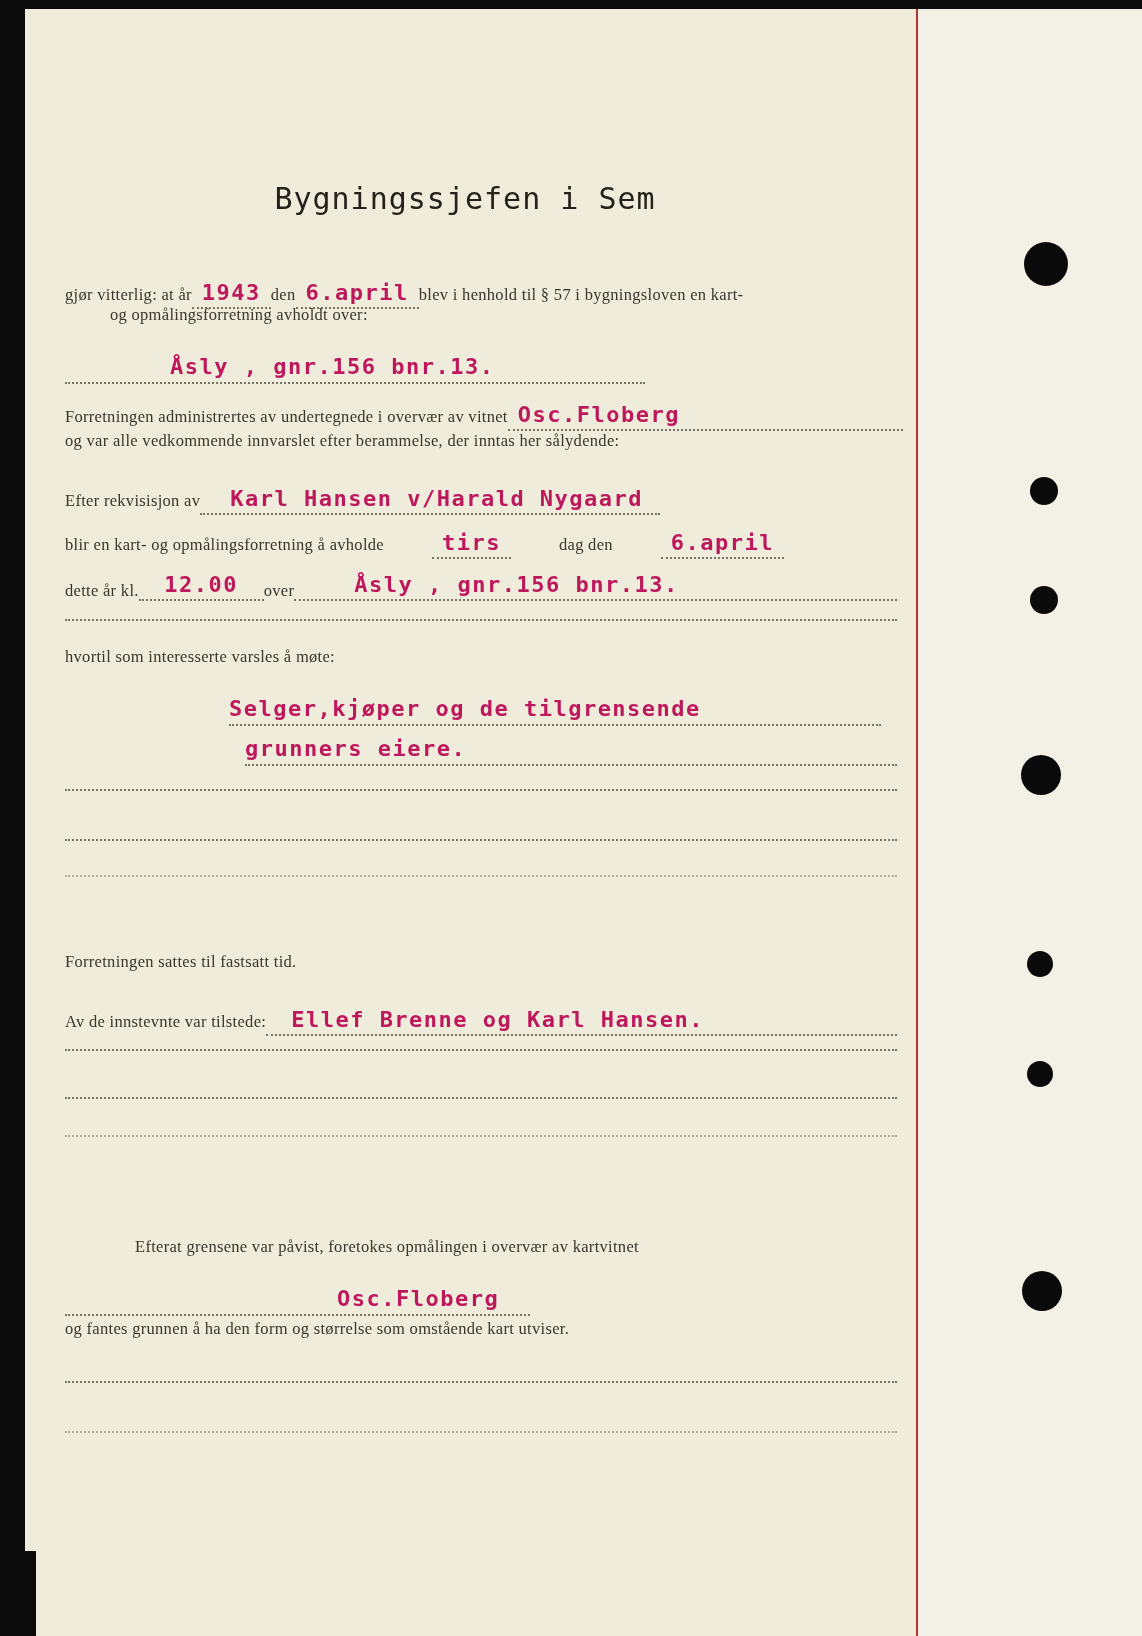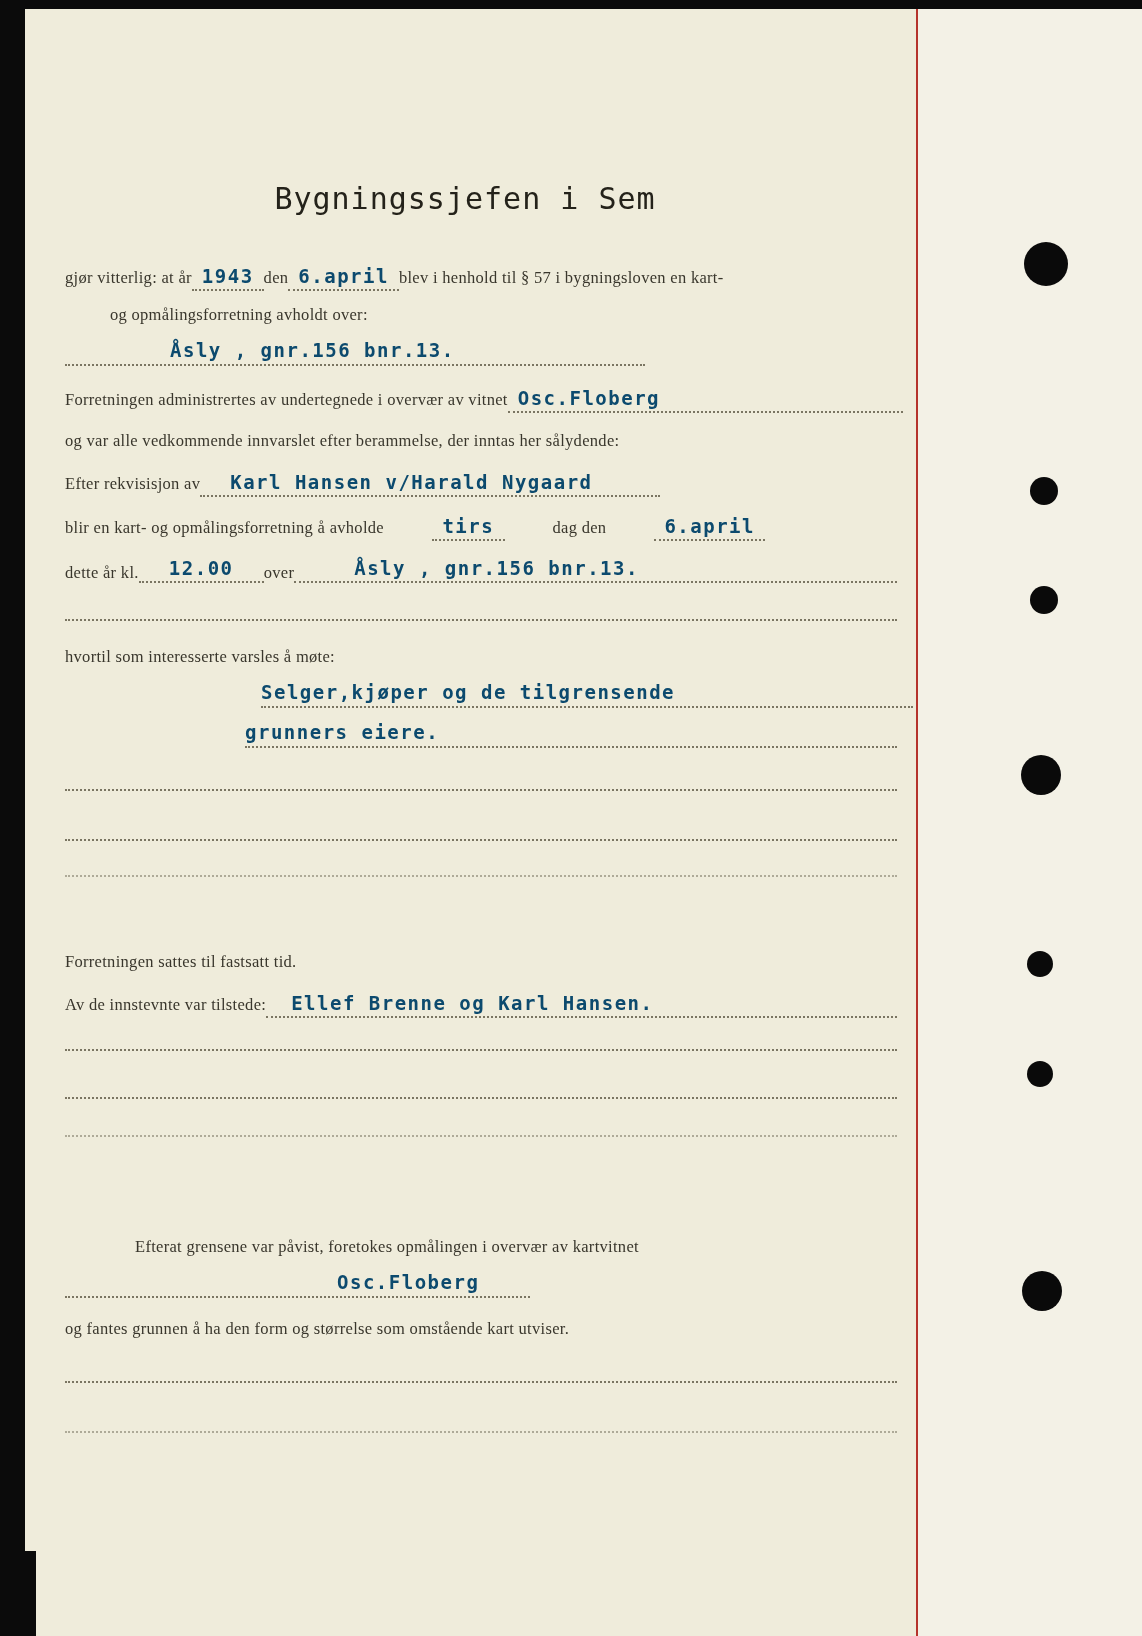--- a/index.html
+++ b/index.html
@@ -11,22 +11,22 @@
   .corner-smudge{position:absolute;left:0;bottom:0;width:11px;height:85px;background:#0b0b0b;}
 
   .hole{position:absolute;background:#0a0a0a;border-radius:50%;}
 
   .title{position:absolute;left:0;top:172px;width:880px;text-align:center;
          font-family:"DejaVu Sans Mono", monospace;font-weight:normal;font-size:30px;
          letter-spacing:1px;color:#24221a;}
 
   .fl{position:absolute;display:flex;align-items:baseline;white-space:nowrap;}
   .p{font-size:16.5px;color:#39362c;letter-spacing:.3px;}
-  .t{font-family:"DejaVu Sans Mono", monospace;font-weight:bold;font-size:19px;
-     color:#0c4a6e;letter-spacing:1.5px;}
+  .t{font-family:"DejaVu Sans Mono", monospace;font-weight:bold;font-size:22px;
+     color:#be185d;letter-spacing:1.5px;margin-top:15px;}
   .uv{display:inline-block;border-bottom:2px dotted #7a7562;padding:0 10px 2px 10px;}
   .fill{flex:1;}
   .rule{position:absolute;height:0;border-bottom:2px dotted #7a7562;}
   .rule.faint{opacity:.55;}
 </style>
 </head>
 <body>
 
 <div class="stage">
   <div class="paper">
@@ -78,21 +78,21 @@
       <span class="p">over</span>
       <span class="uv fill t" style="padding-left:60px;">Åsly , gnr.156 bnr.13.</span>
     </div>
 
     <div class="rule" style="left:40px;top:610px;width:832px;"></div>
 
     <div class="fl" style="left:40px;top:638px;">
       <span class="p">hvortil som interesserte varsles å møte:</span>
     </div>
 
-    <div class="fl" style="left:236px;top:672px;width:652px;border-bottom:2px dotted #7a7562;padding-bottom:3px;">
+    <div class="fl" style="left:204px;top:672px;width:652px;border-bottom:2px dotted #7a7562;padding-bottom:3px;">
       <span class="t">Selger,kjøper og de tilgrensende</span>
     </div>
     <div class="fl" style="left:220px;top:712px;width:652px;border-bottom:2px dotted #7a7562;padding-bottom:3px;">
       <span class="t">grunners eiere.</span>
     </div>
 
     <div class="rule" style="left:40px;top:780px;width:832px;"></div>
     <div class="rule" style="left:40px;top:830px;width:832px;"></div>
     <div class="rule faint" style="left:40px;top:866px;width:832px;"></div>
 

